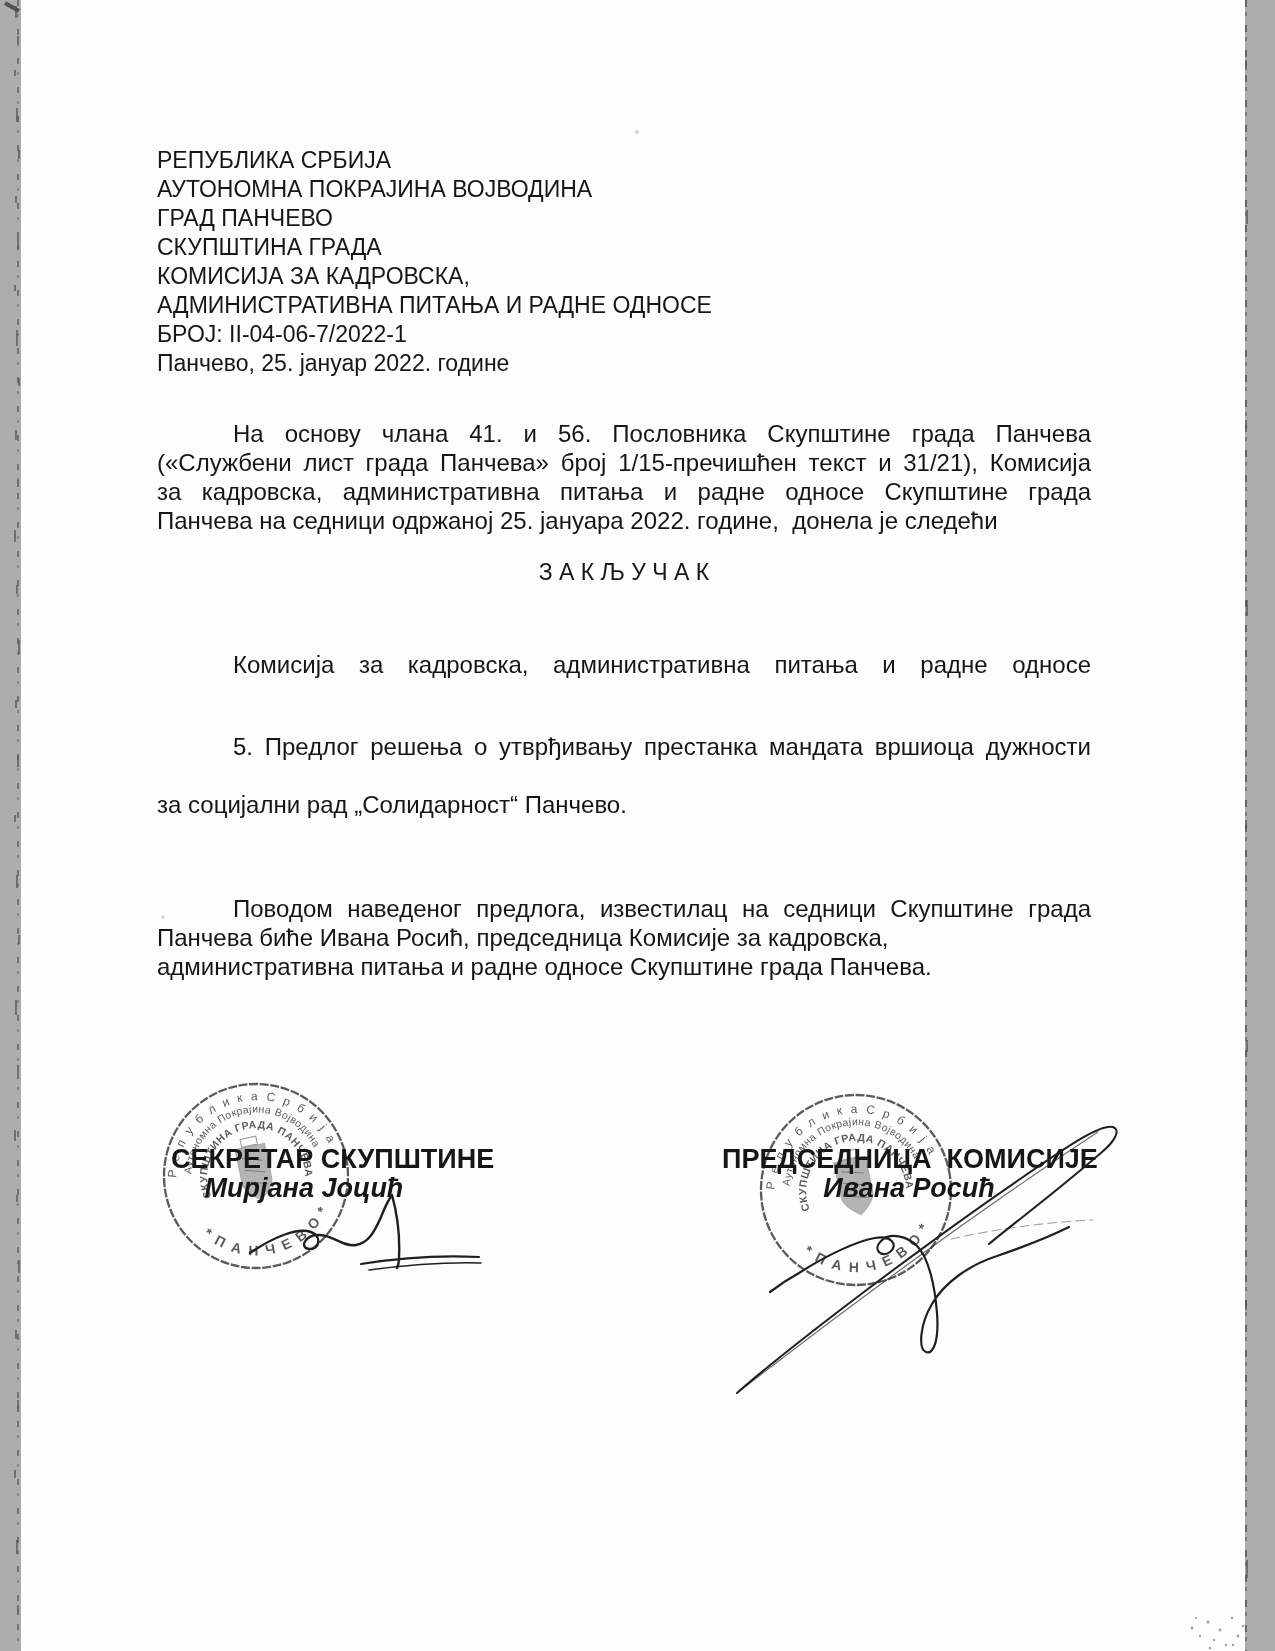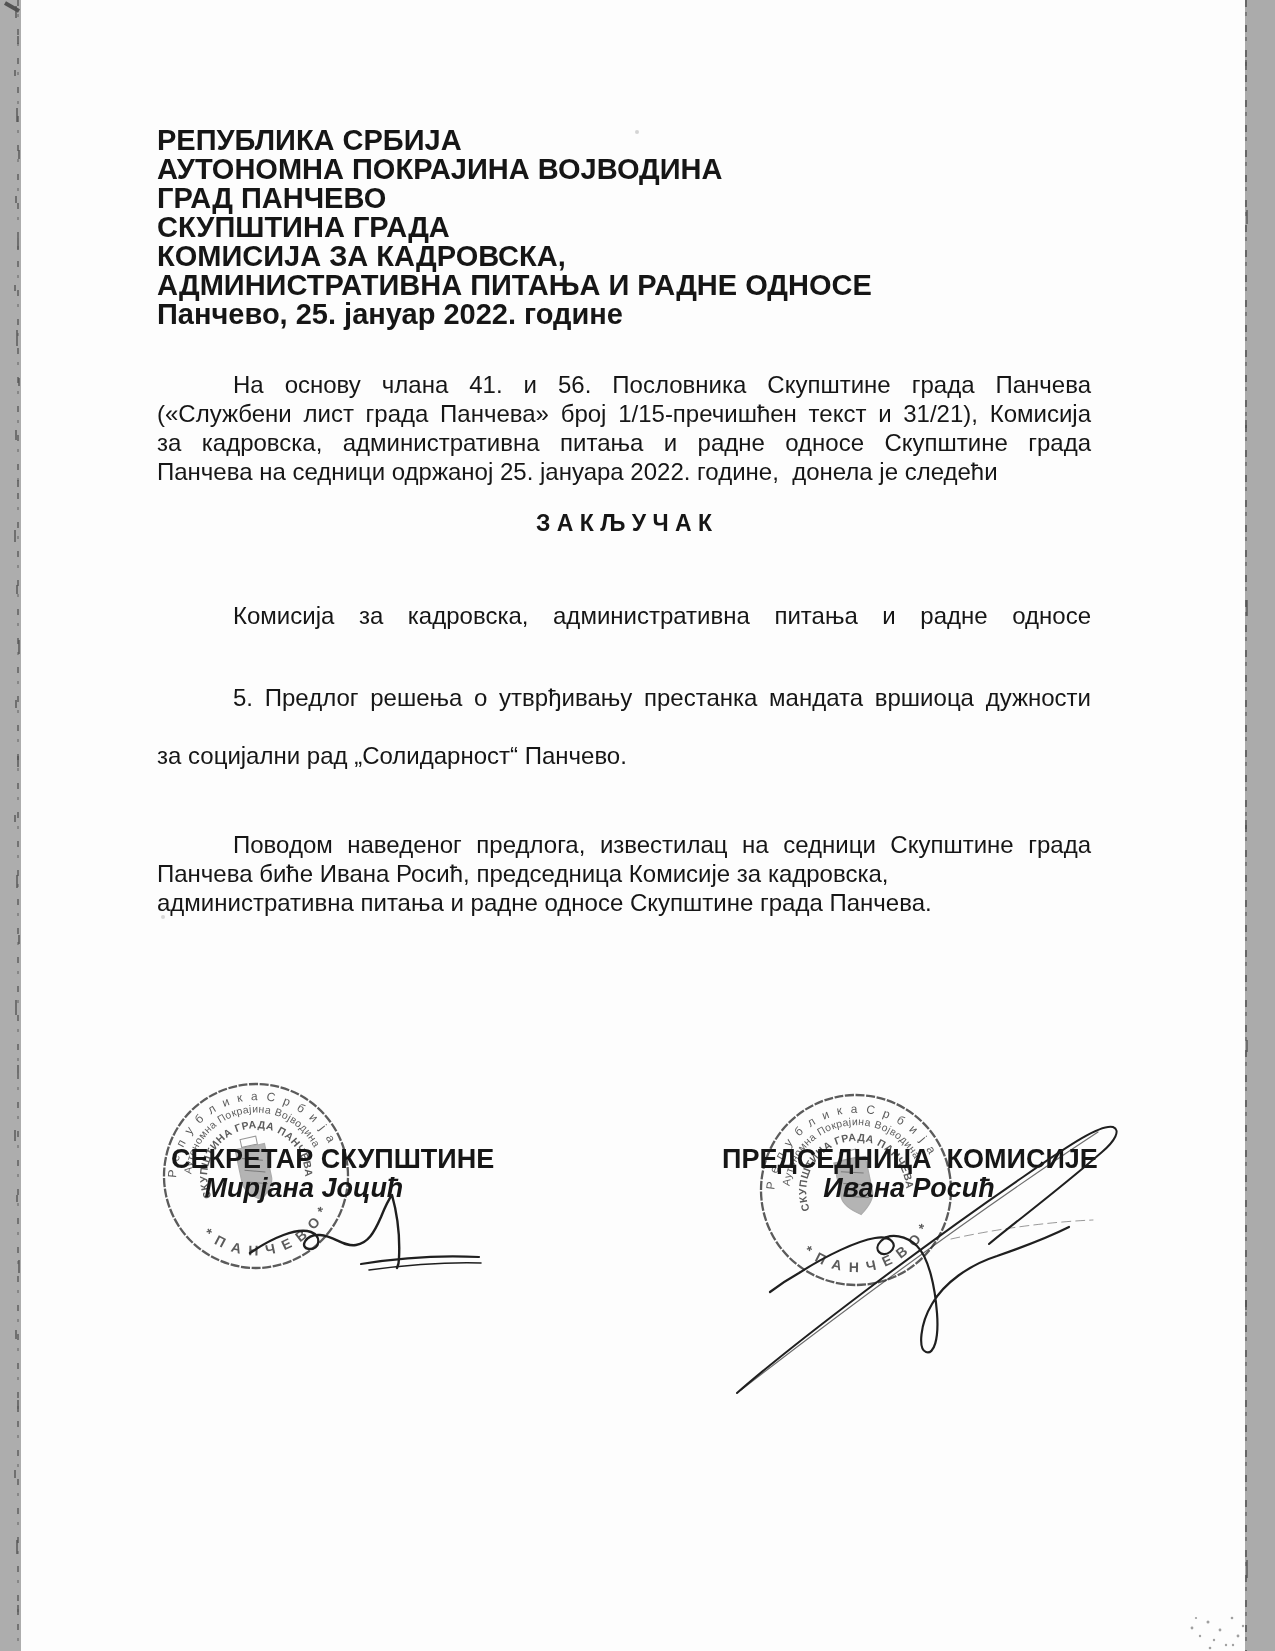--- a/index.html
+++ b/index.html
@@ -20,32 +20,32 @@
   }
   .strip.right{right:0;width:30px;background:#ababab;}
   .strip.right::before{
     content:"";position:absolute;left:0;top:0;width:2px;height:100%;
     background:repeating-linear-gradient(180deg,#565656 0 7px,rgba(0,0,0,0) 7px 12px,#6e6e6e 12px 16px,rgba(0,0,0,0) 16px 25px);
     opacity:.8;
   }
   .overlay{position:absolute;left:0;top:0;pointer-events:none;}
 
   .doc{position:absolute;left:157px;top:126px;width:934px;}
-  .header{font-weight:bold;font-size:29px;line-height:29px;}
+  .header{font-weight:normal;font-size:23px;line-height:29px;margin-top:20px;}
   .para{margin:0;font-size:24px;line-height:29px;}
   .ln{display:block;}
   .just{text-align:justify;text-align-last:justify;}
   .ind{text-indent:76px;}
   .pre{white-space:pre-wrap;}
   .intro{margin-top:41px;}
-  .title{margin-top:23px;font-size:23px;line-height:29px;font-weight:bold;text-align:center;}
+  .title{margin-top:23px;font-size:23px;line-height:29px;font-weight:normal;text-align:center;}
   .resolution{margin-top:63px;}
   .item1{margin-top:53px;}
   .item2{margin-top:29px;}
-  .closing{margin-top:60px;}
+  .closing{margin-top:75px;}
 
   .sig{position:absolute;font-weight:bold;font-size:27px;line-height:29px;}
   .sig .role{white-space:pre;}
   .sig .name{font-style:italic;text-align:center;}
   .sig-left{left:171px;top:1145px;width:300px;}
   .sig-left .name{padding-right:34px;}
   .sig-right{left:722px;top:1145px;width:352px;}
   .sig-right .name{padding-left:22px;}
 
   .stamp circle{fill:none;stroke:#383838;stroke-width:2.3;stroke-dasharray:9 1.6;}
@@ -175,20 +175,21 @@
   </svg>
 
   <div class="doc">
     <div class="header">
       <div class="ln">РЕПУБЛИКА СРБИЈА</div>
       <div class="ln">АУТОНОМНА ПОКРАЈИНА ВОЈВОДИНА</div>
       <div class="ln">ГРАД ПАНЧЕВО</div>
       <div class="ln">СКУПШТИНА ГРАДА</div>
       <div class="ln">КОМИСИЈА ЗА КАДРОВСКА,</div>
       <div class="ln">АДМИНИСТРАТИВНА ПИТАЊА И РАДНЕ ОДНОСЕ</div>
+      <div class="ln">БРОЈ: II-04-06-7/2022-1</div>
       <div class="ln">Панчево, 25. јануар 2022. године</div>
     </div>
 
     <p class="para intro">
       <span class="ln just ind">На основу члана 41. и 56. Пословника Скупштине града Панчева</span>
       <span class="ln just">(«Службени лист града Панчева» број 1/15-пречишћен текст и 31/21), Комисија</span>
       <span class="ln just">за кадровска, административна питања и радне односе Скупштине града</span>
       <span class="ln pre">Панчева на седници одржаној 25. јануара 2022. године,  донела је следећи</span>
     </p>
 

